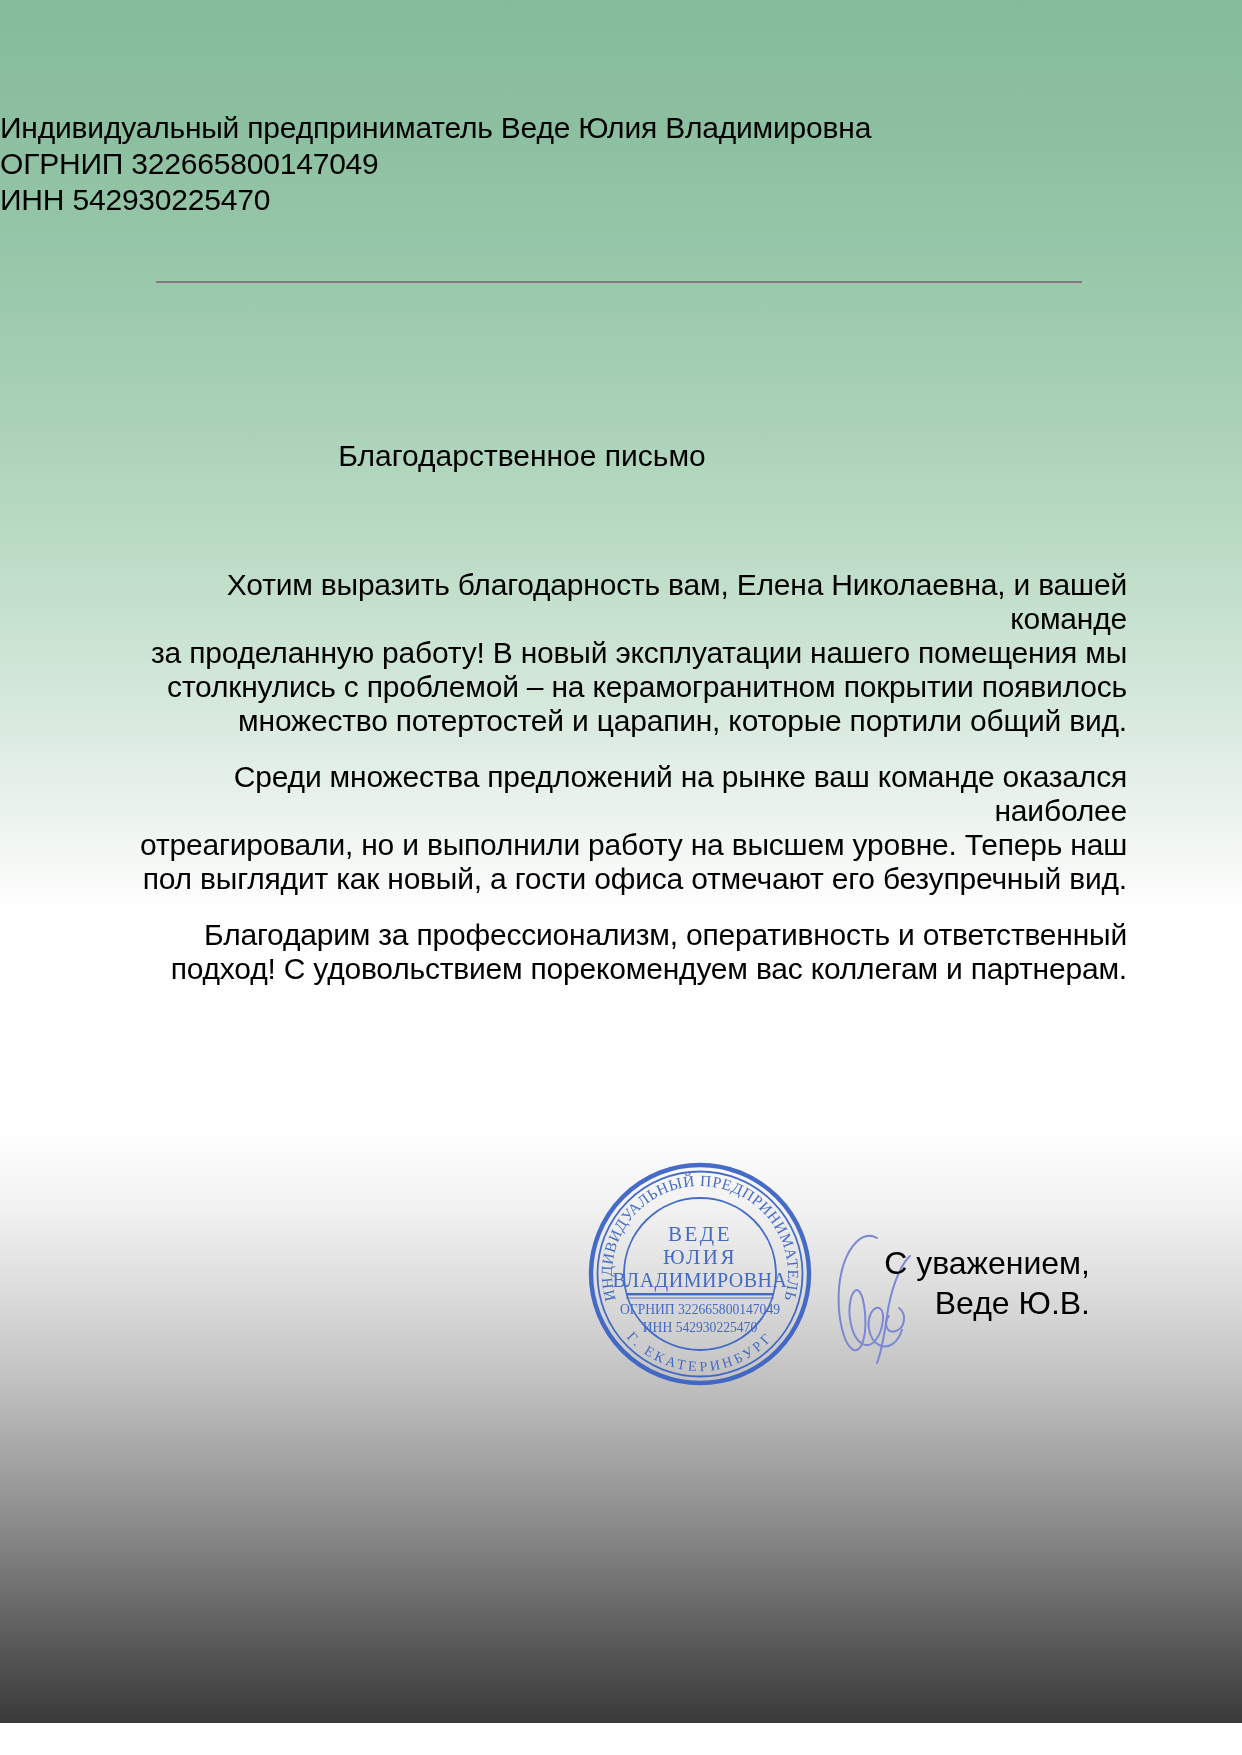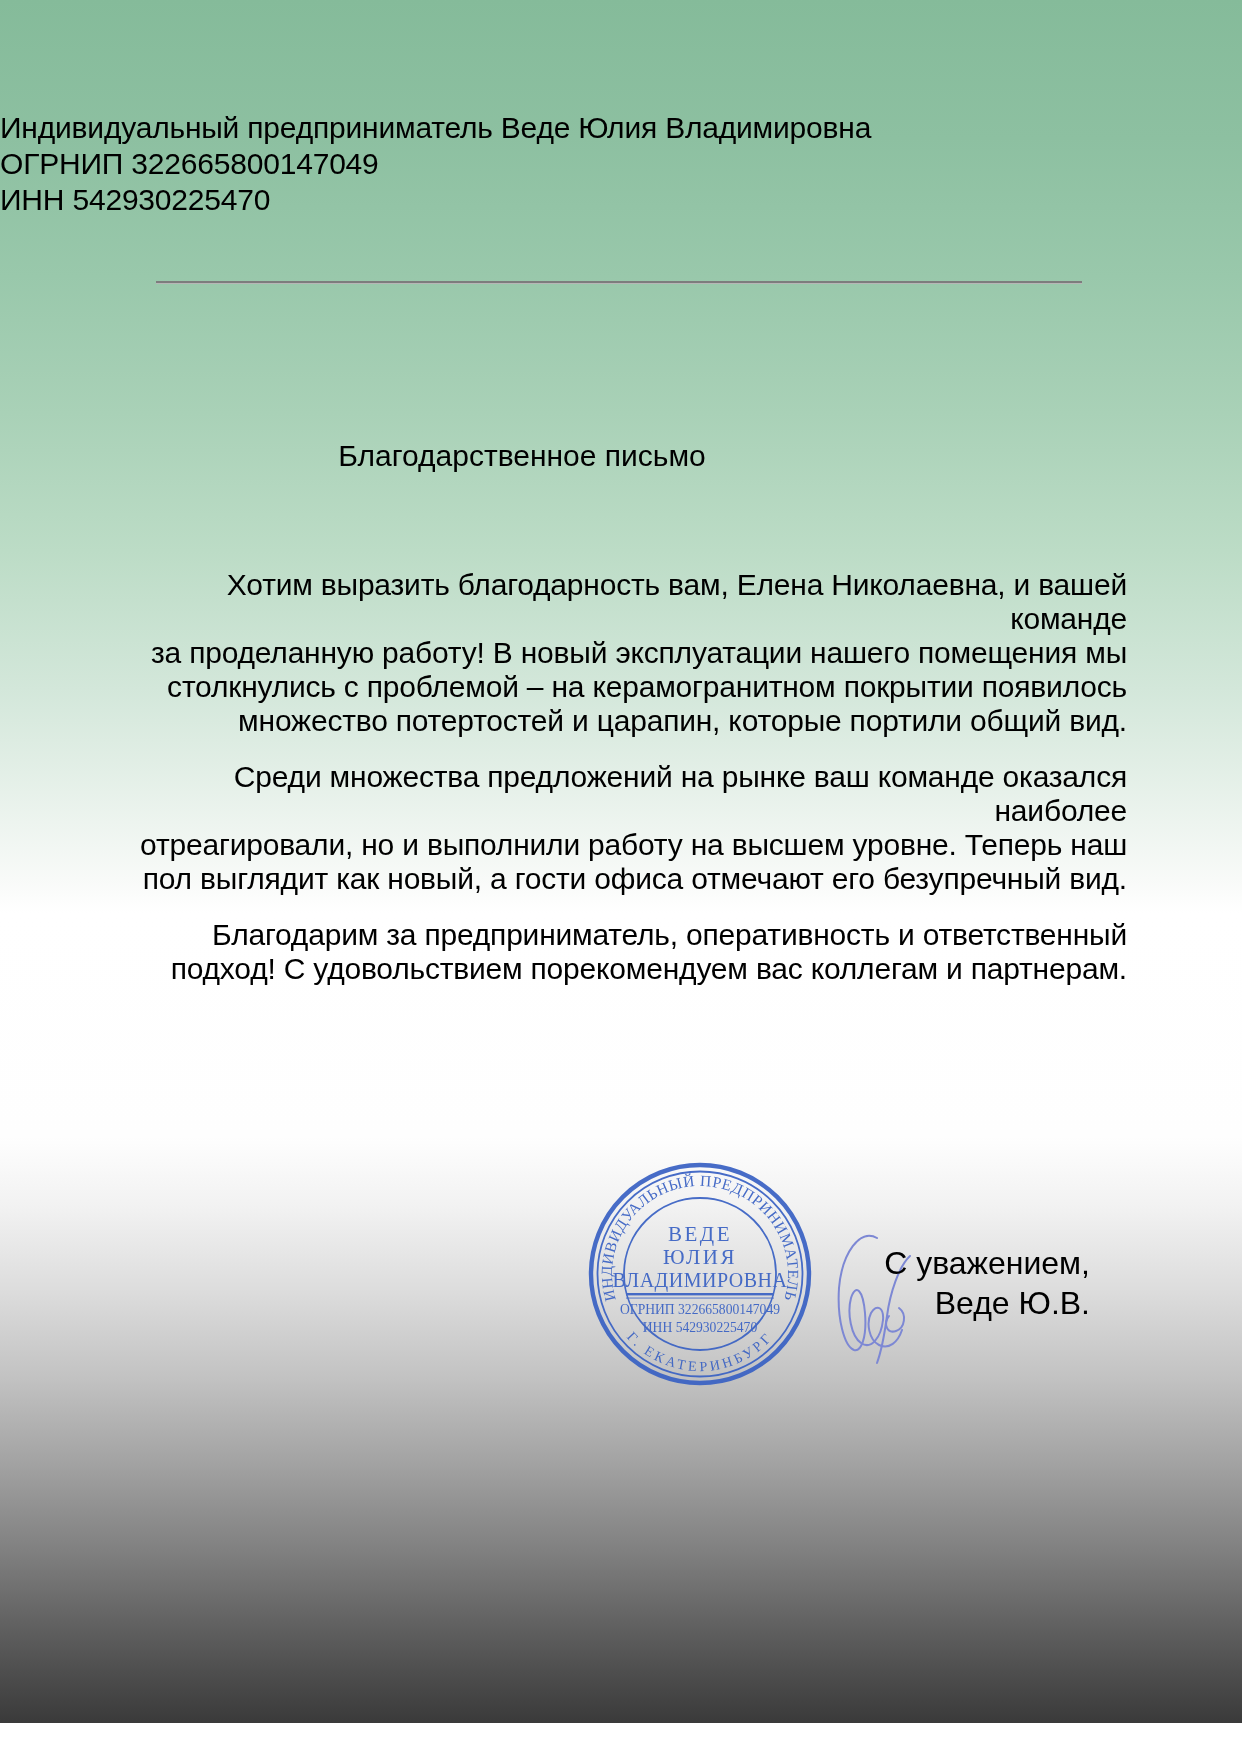--- a/index.html
+++ b/index.html
@@ -57,21 +57,21 @@
       <div>за проделанную работу! В новый эксплуатации нашего помещения мы</div>
       <div>столкнулись с проблемой – на керамогранитном покрытии появилось</div>
       <div>множество потертостей и царапин, которые портили общий вид.</div>
     </div>
     <div class="para">
       <div>Среди множества предложений на рынке ваш команде оказался наиболее</div>
       <div>отреагировали, но и выполнили работу на высшем уровне. Теперь наш</div>
       <div>пол выглядит как новый, а гости офиса отмечают его безупречный вид.</div>
     </div>
     <div class="para">
-      <div>Благодарим за предприниматель, оперативность и ответственный</div>
+      <div>Благодарим за профессионализм, оперативность и ответственный</div>
       <div>подход! С удовольствием порекомендуем вас коллегам и партнерам.</div>
     </div>
   </div>
 
   <svg class="stamp-svg" viewBox="0 0 228 228">
     <g fill="none" stroke="#3a62c4">
       <circle cx="114" cy="114" r="109" stroke-width="4.4"></circle>
       <circle cx="114" cy="114" r="102.5" stroke-width="1.8"></circle>
       <circle cx="114" cy="114" r="76" stroke-width="1.8"></circle>
     </g>

